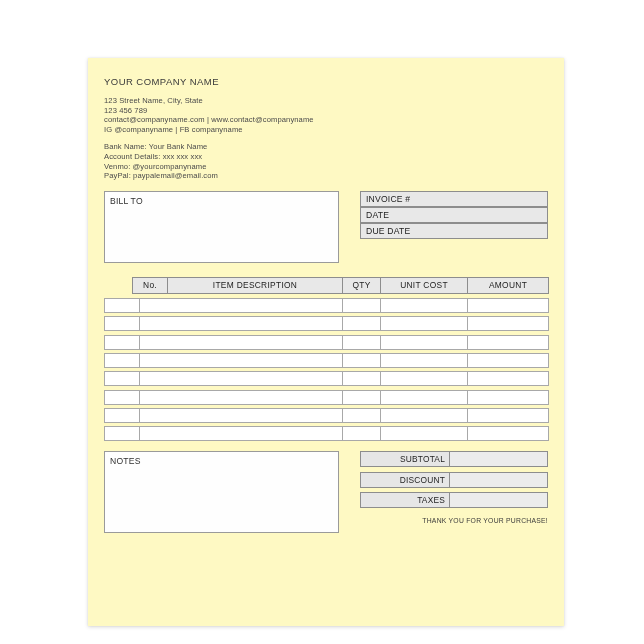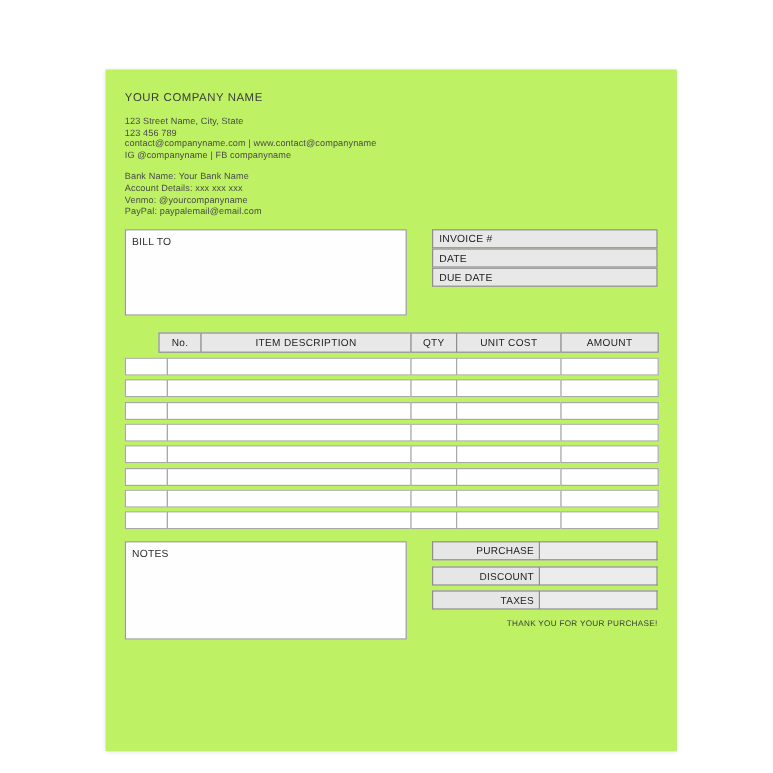--- a/index.html
+++ b/index.html
@@ -19,21 +19,21 @@
     background: #ffffff;
   }
 
   
   #paper {
     position: absolute;
     left: 88px;
     top: 58px;
     width: 476px;
     height: 568px;
-    background: #bef264;
+    background: #fef9c3;
     box-shadow: 0 1px 4px rgba(0,0,0,0.16), 0 0 1px rgba(0,0,0,0.10);
   }
   #paper-inner {
     position: absolute;
     inset: 0;
     padding: 18px 16px 10px 16px;
   }
 
   
   .company-name {
@@ -314,21 +314,21 @@
         </div>
       </div>
 
       <div class="botrow">
         <div class="notes box">
           <div class="notes-label">NOTES</div>
         </div>
 
         <div class="totals">
           <div class="total-row">
-            <div class="total-label">PURCHASE</div>
+            <div class="total-label">SUBTOTAL</div>
             <div class="total-value"></div>
           </div>
           <div class="total-row">
             <div class="total-label">DISCOUNT</div>
             <div class="total-value"></div>
           </div>
           <div class="total-row">
             <div class="total-label">TAXES</div>
             <div class="total-value"></div>
           </div>

